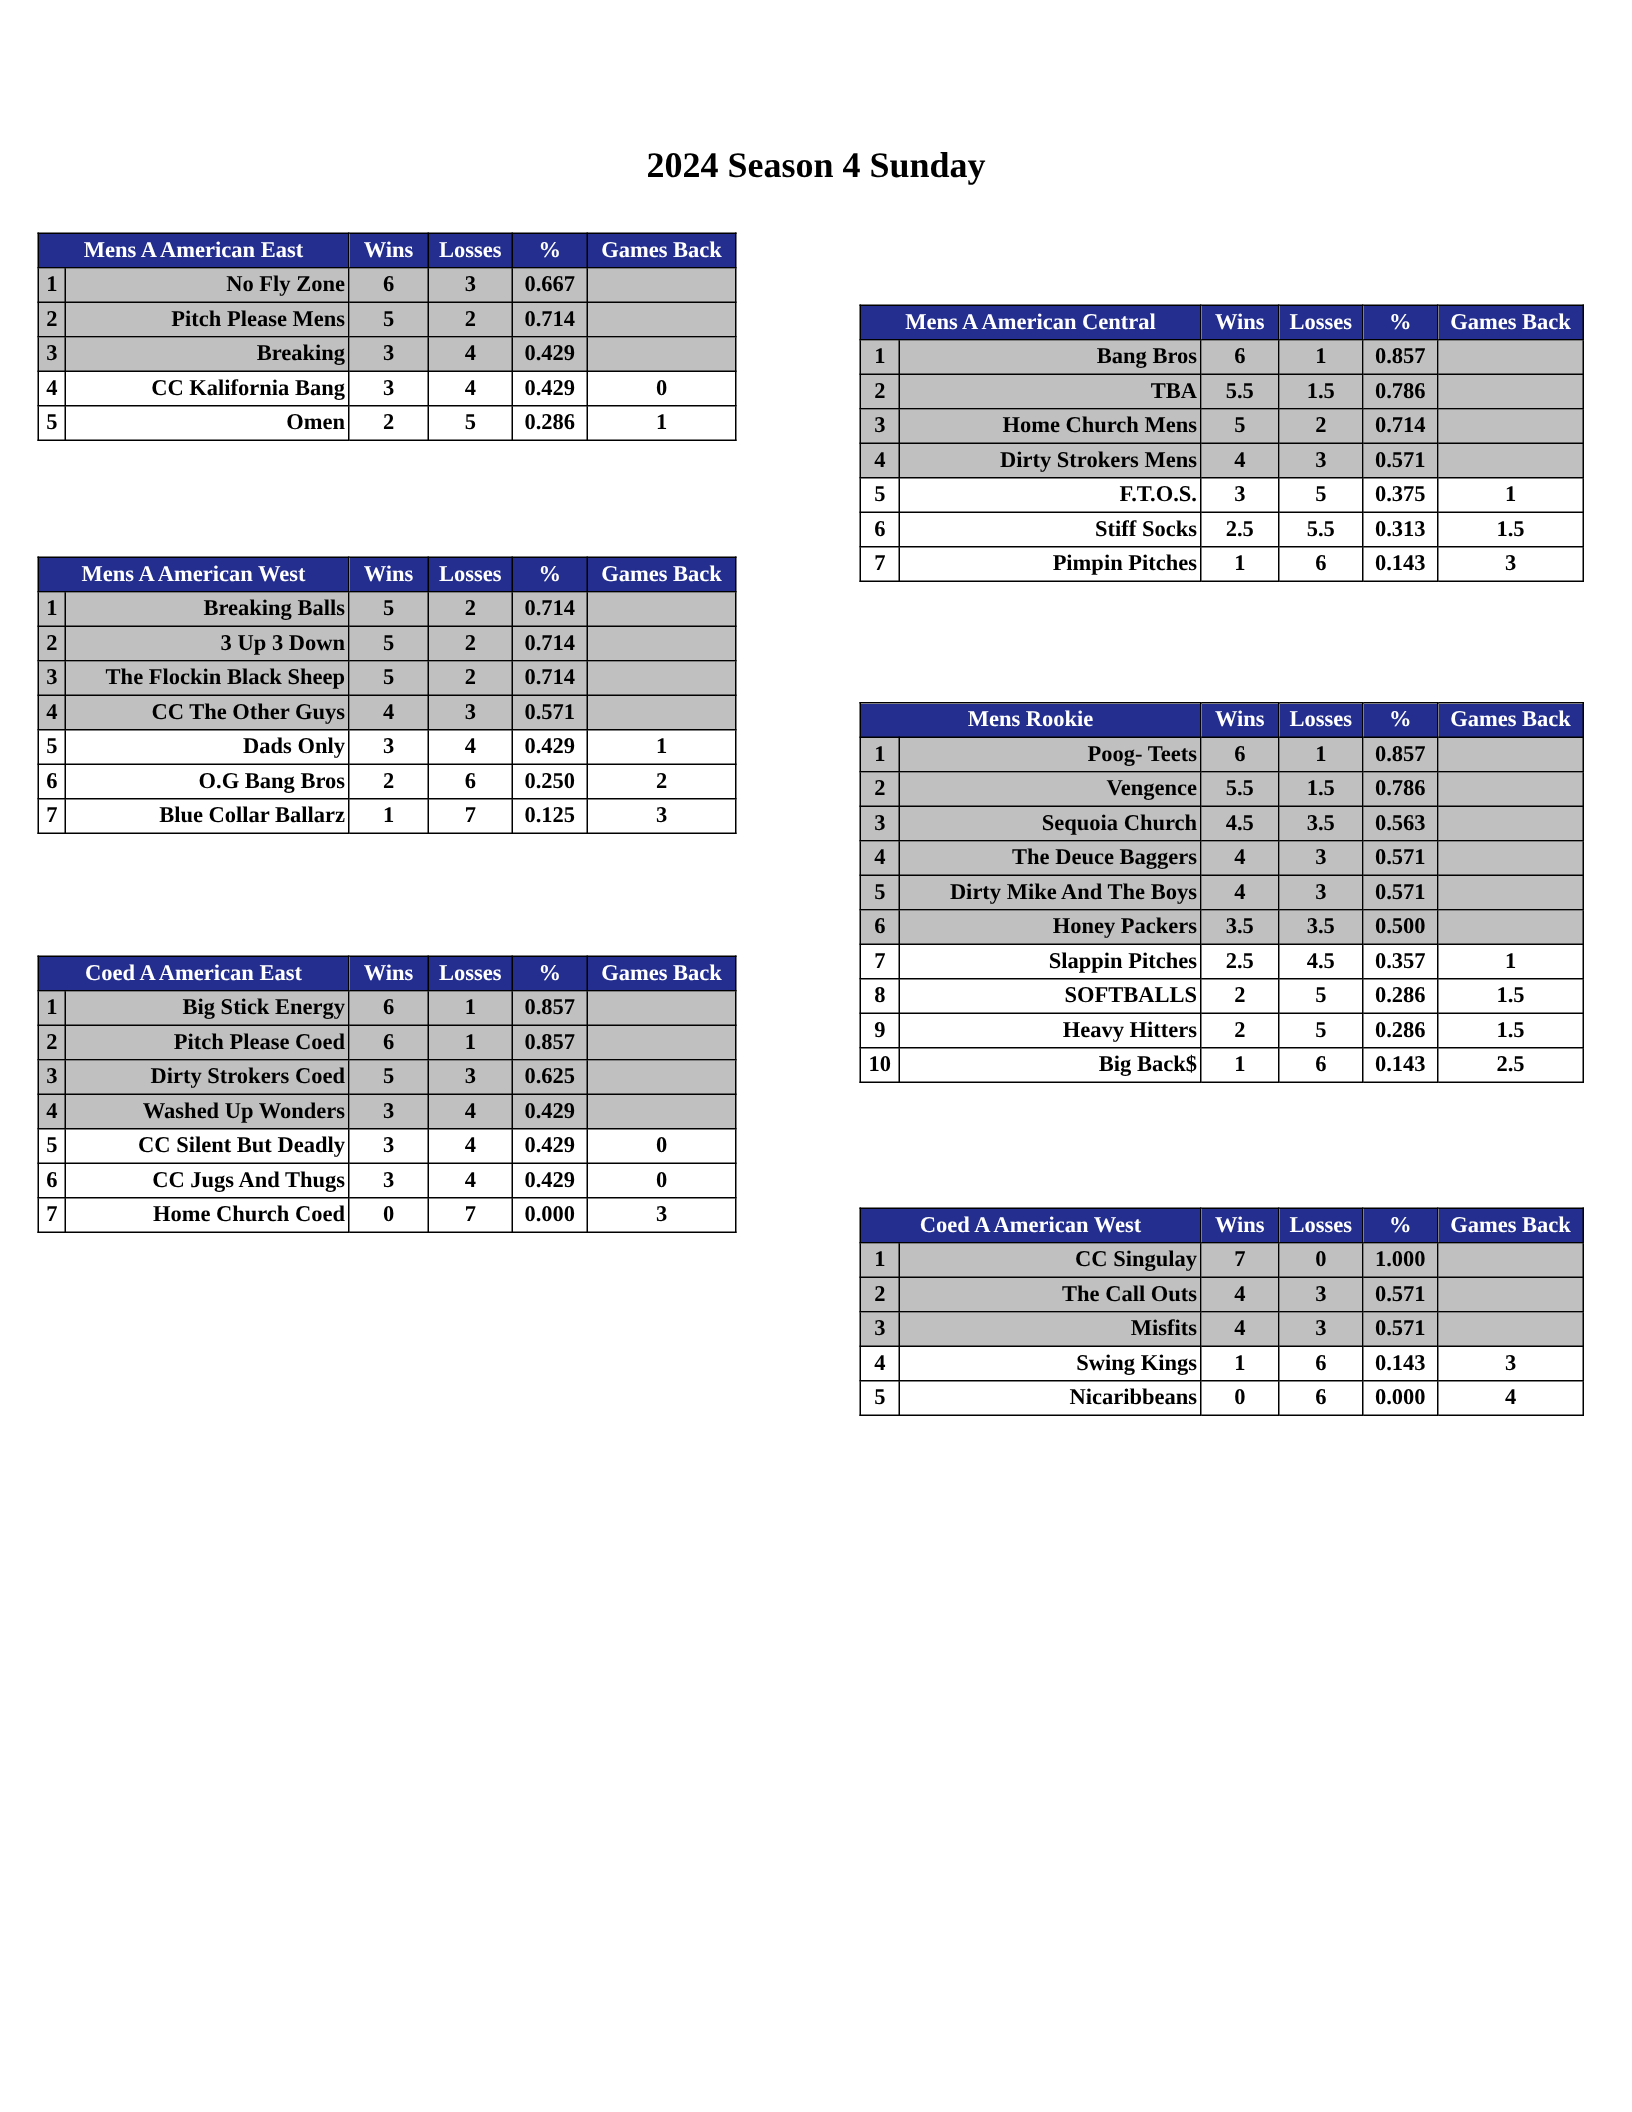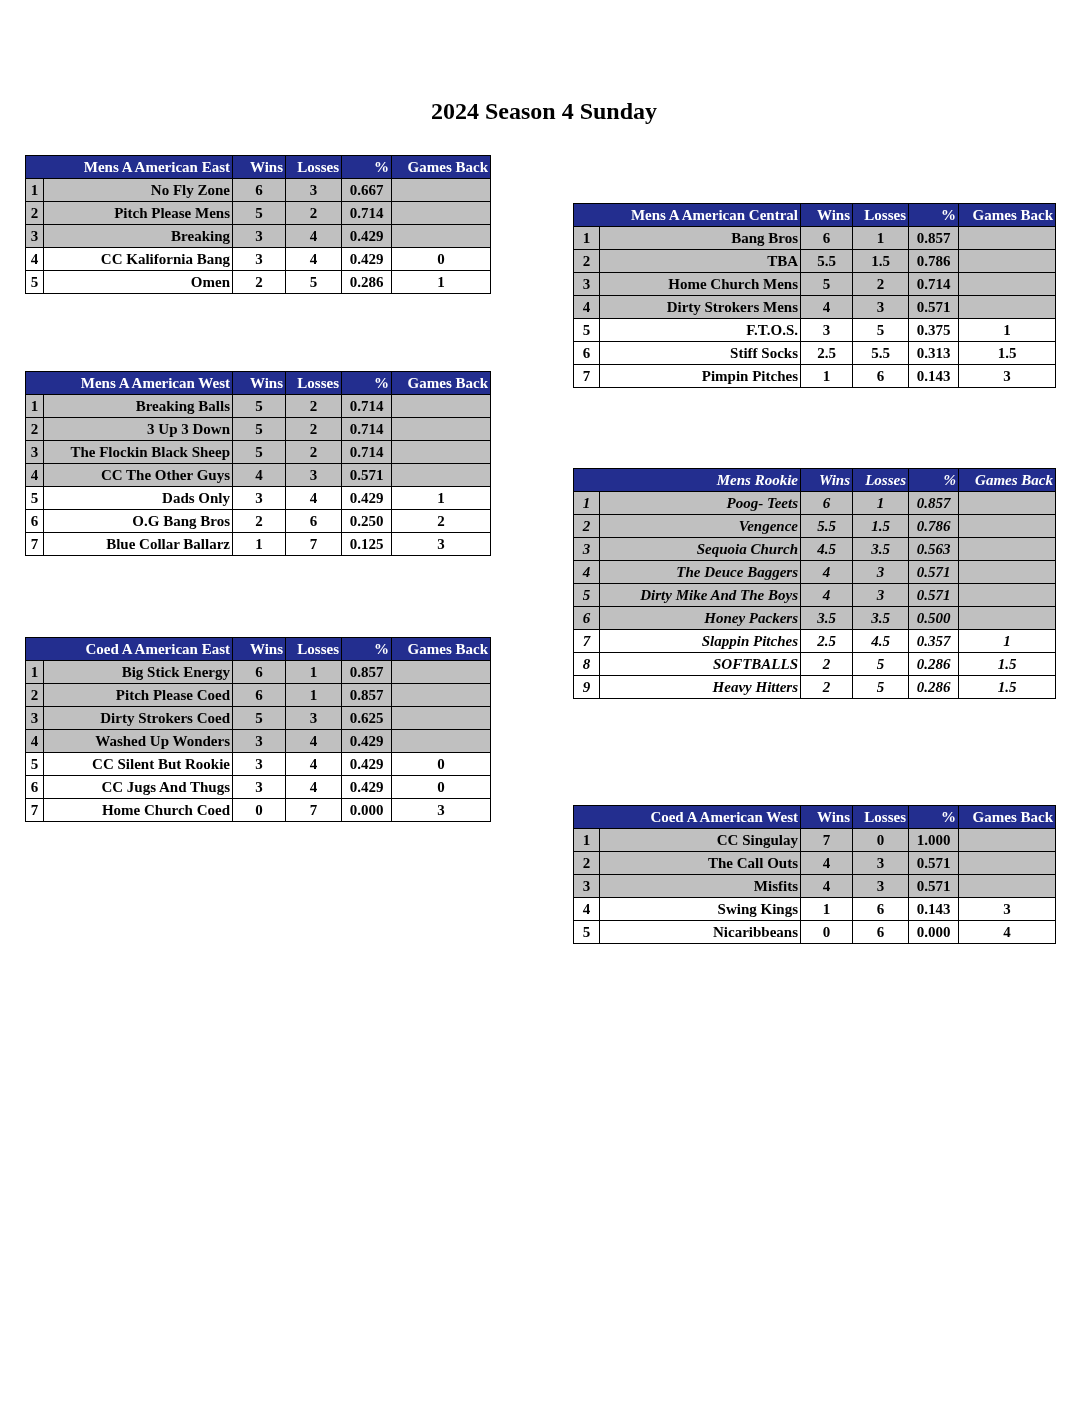--- a/index.html
+++ b/index.html
@@ -40,36 +40,36 @@
     font-weight: bold;
     padding: 0 2px;
     overflow: hidden;
     white-space: nowrap;
     box-sizing: border-box;
     color: #000000;
   }
   table.standings th {
     background: var(--navy, #232E8F);
     color: #ffffff;
-    text-align: right;
+    text-align: center;
   }
   table.standings td.rank { text-align: center; padding: 0 1px; }
   table.standings td.team { text-align: right; }
   table.standings td.num  { text-align: center; }
   table.standings tr.shaded td { background: var(--shade, #C0C0C0); }
   table.standings tr.plain  td { background: #ffffff; }
 
   
   .tbl-left  { left: 25px;  width: 465px; }
   .tbl-right { left: 573px; width: 482px; }
   #tbl-0 { top: 155px; }
   #tbl-2 { top: 371px; }
   #tbl-4 { top: 637px; }
   #tbl-1 { top: 203px; }
-  #tbl-3 { top: 468px; font-style: italic; }
+  #tbl-3 { top: 468px; }
   #tbl-5 { top: 805px; padding-left: 18px; }
 
   .tbl-left  col.c-rank   { width: 18px; }
   .tbl-left  col.c-team   { width: 189px; }
   .tbl-left  col.c-wins   { width: 53px; }
   .tbl-left  col.c-losses { width: 56px; }
   .tbl-left  col.c-pct    { width: 50px; }
   .tbl-left  col.c-gb     { width: 99px; }
 
   .tbl-right col.c-rank   { width: 26px; }
@@ -387,20 +387,28 @@
           <td class="num">1.5</td>
         </tr>
         <tr class="plain">
           <td class="rank">9</td>
           <td class="team">Heavy Hitters</td>
           <td class="num">2</td>
           <td class="num">5</td>
           <td class="num">0.286</td>
           <td class="num">1.5</td>
         </tr>
+        <tr class="plain">
+          <td class="rank">10</td>
+          <td class="team">Big Back$</td>
+          <td class="num">1</td>
+          <td class="num">6</td>
+          <td class="num">0.143</td>
+          <td class="num">2.5</td>
+        </tr>
       </tbody>
     </table>
 
   <table id="tbl-4" class="standings tbl-left">
     <colgroup>
         <col class="c-rank">
         <col class="c-team">
         <col class="c-wins">
         <col class="c-losses">
         <col class="c-pct">
@@ -443,21 +451,21 @@
         <tr class="shaded">
           <td class="rank">4</td>
           <td class="team">Washed Up Wonders</td>
           <td class="num">3</td>
           <td class="num">4</td>
           <td class="num">0.429</td>
           <td class="num"></td>
         </tr>
         <tr class="plain">
           <td class="rank">5</td>
-          <td class="team">CC Silent But Rookie</td>
+          <td class="team">CC Silent But Deadly</td>
           <td class="num">3</td>
           <td class="num">4</td>
           <td class="num">0.429</td>
           <td class="num">0</td>
         </tr>
         <tr class="plain">
           <td class="rank">6</td>
           <td class="team">CC Jugs And Thugs</td>
           <td class="num">3</td>
           <td class="num">4</td>

